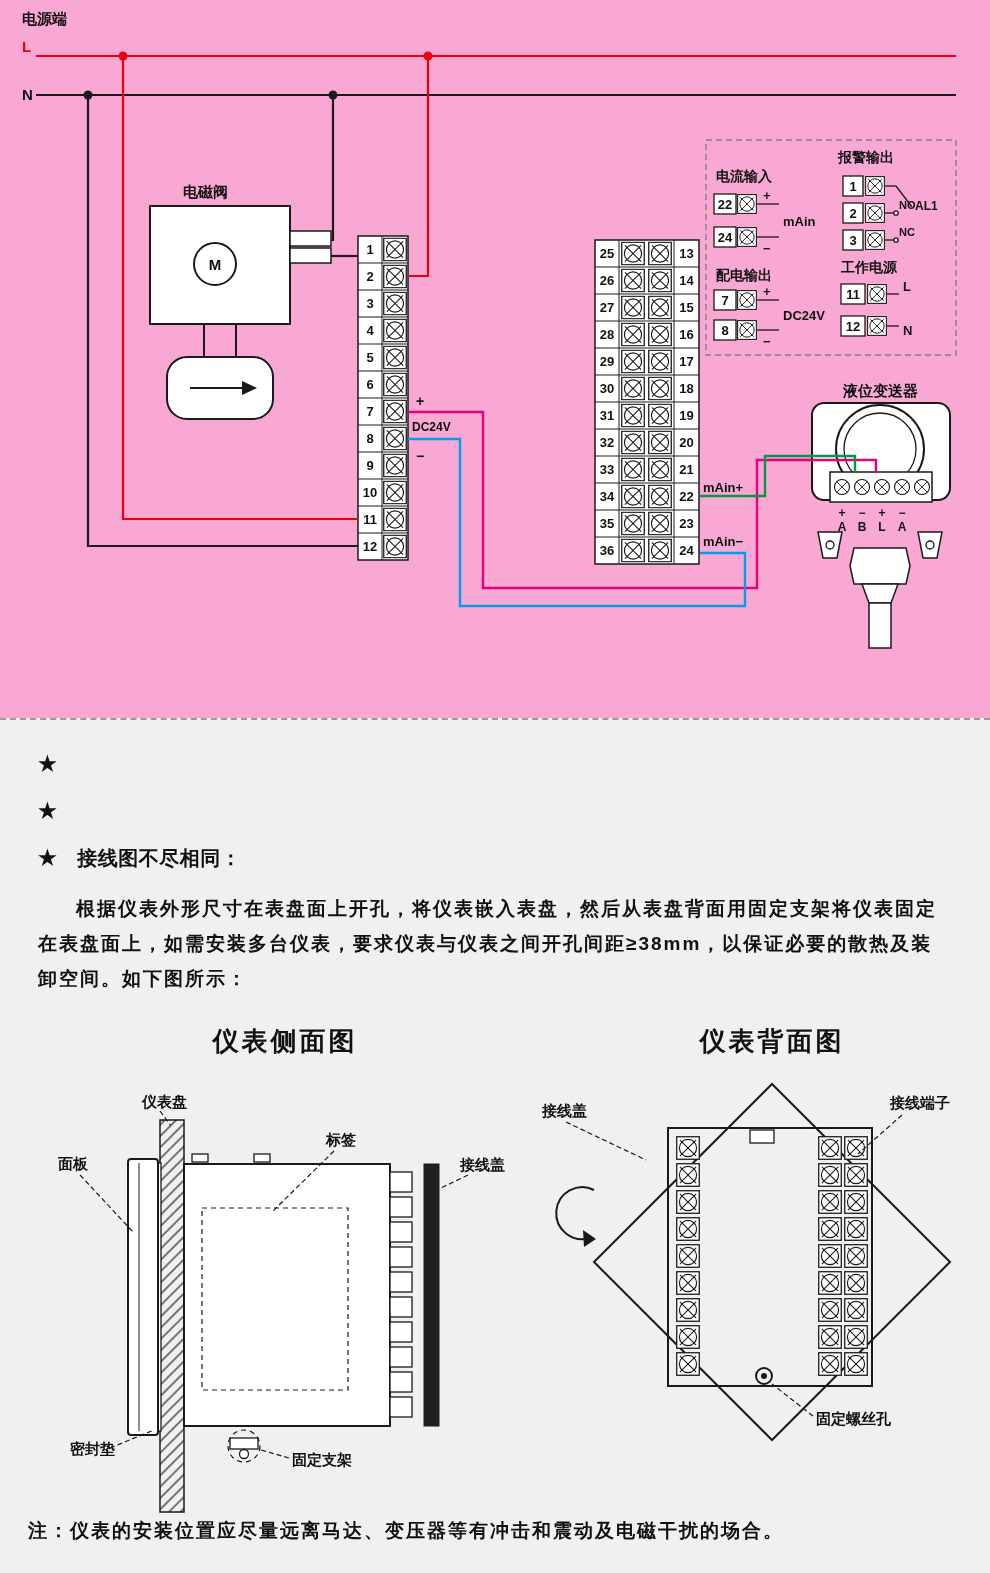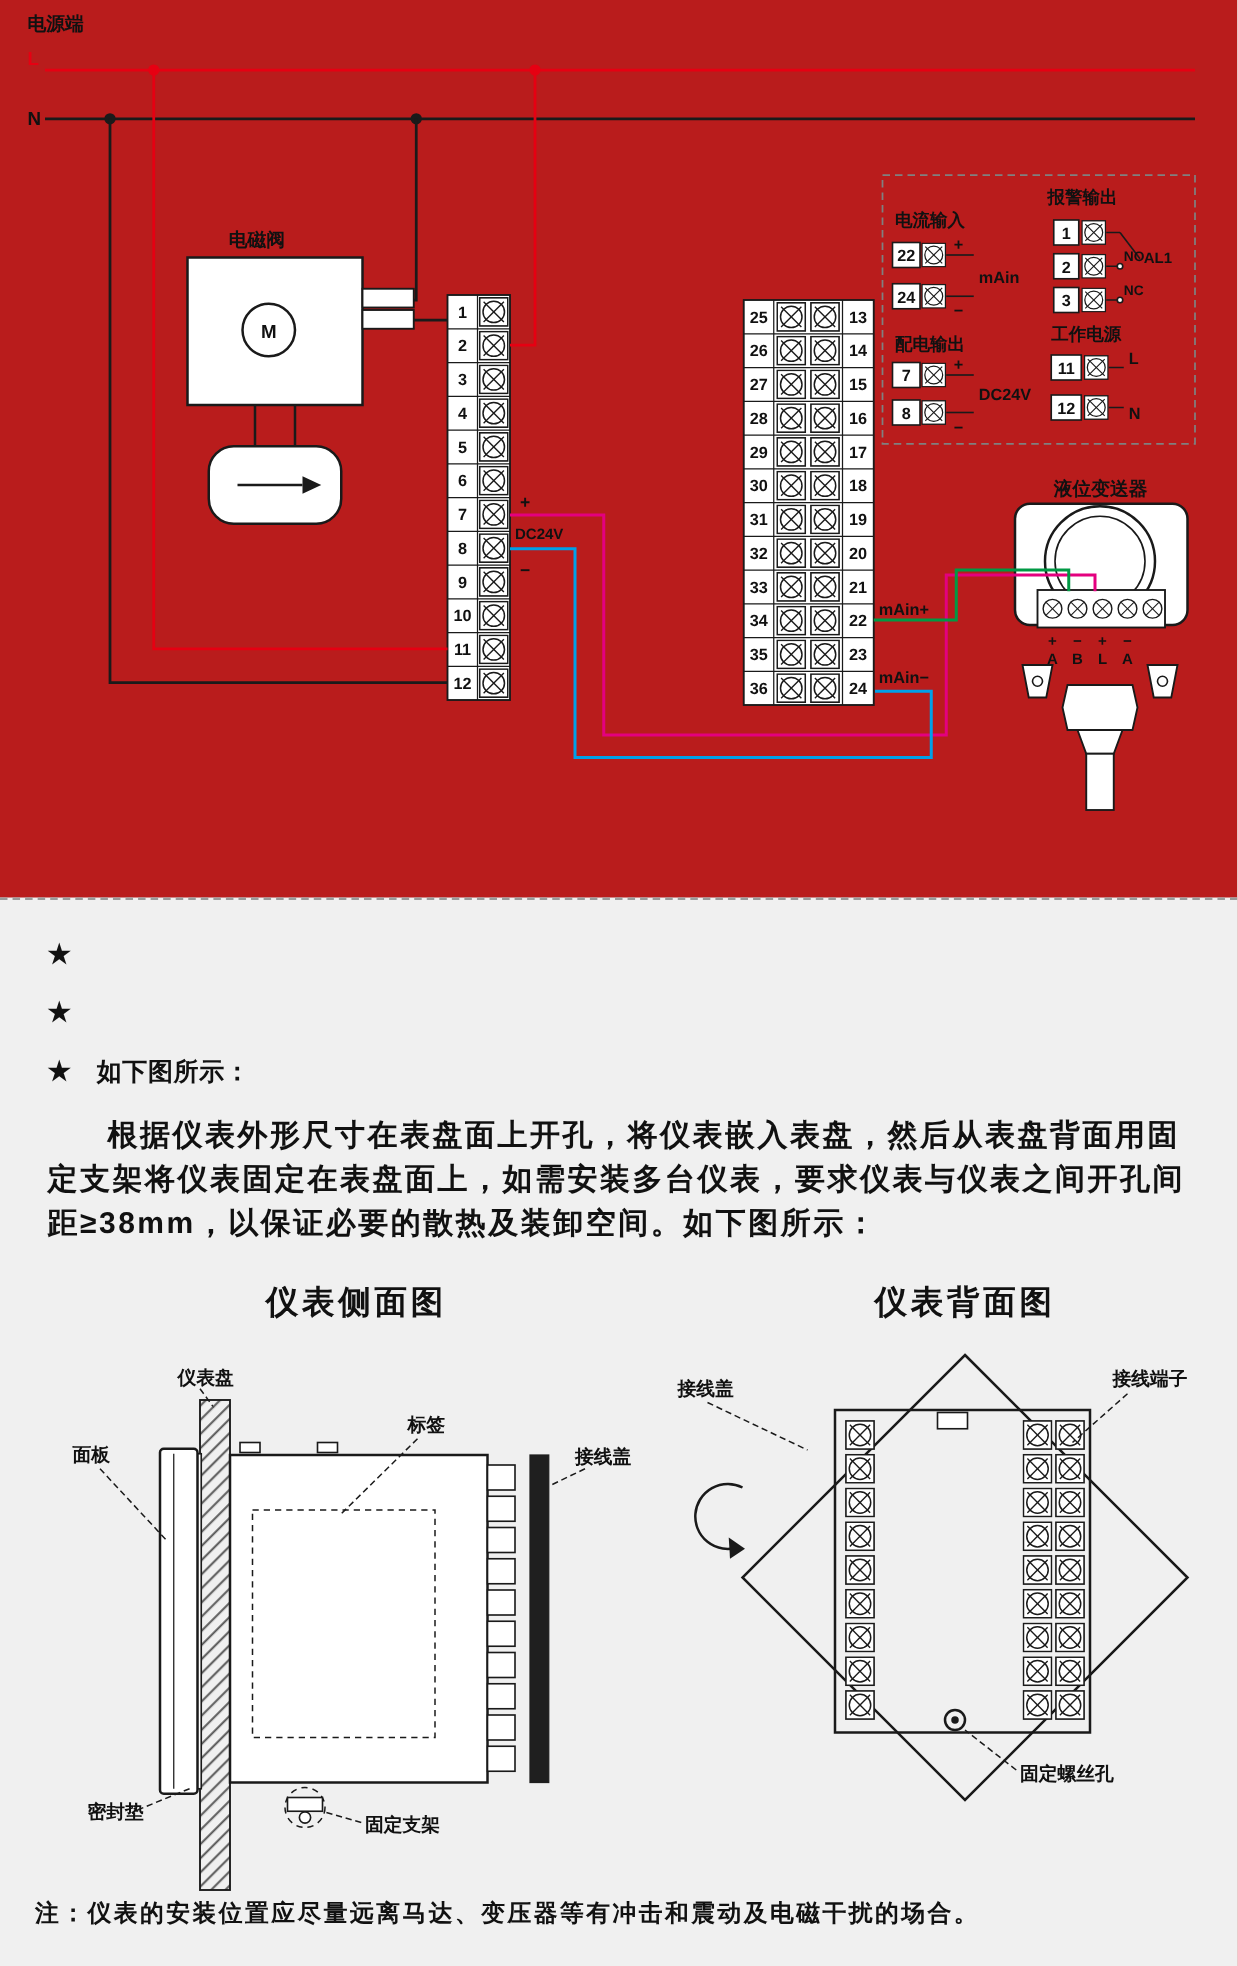--- a/index.html
+++ b/index.html
@@ -1,25 +1,25 @@
 <!DOCTYPE html>
 <html><head>
 <meta charset="utf-8">
 <style>
   *{margin:0;padding:0;box-sizing:border-box}
   html,body{background:#fff}
   body{font-family:"Liberation Sans",sans-serif;width:990px}
-  #page{position:relative;width:990px;height:1573px;background:#b91c1c;overflow:hidden}
+  #page{position:relative;width:990px;height:1573px;background:#f9a8d4;overflow:hidden}
   #wiring{display:block}
   .section-notes{position:absolute;top:718px;left:0;width:990px;height:855px;background:#f0f0f0;
     border-top:2px dashed #9a9a9a;padding:30px 38px 0 38px}
   .note-row{display:flex;align-items:flex-start;margin-bottom:19px;font-weight:bold;font-size:20px;color:#111;letter-spacing:.5px}
   .star{font-size:21px;margin-right:20px;line-height:28px;color:#111}
   .note-text{line-height:28px}
-  .para{font-weight:bold;font-size:24px;line-height:35px;color:#111;text-indent:2em;margin-top:4px;letter-spacing:2px}
+  .para{font-weight:bold;font-size:19px;line-height:35px;color:#111;text-indent:2em;margin-top:4px;letter-spacing:2px}
   #install{display:block;position:absolute;left:0;top:292px}
   .footer-note{position:absolute;left:28px;top:798px;font-weight:bold;font-size:19px;color:#111;letter-spacing:2px}
   
   svg text{fill:#111}
   .t15b{font:bold 15px "Liberation Sans",sans-serif}
   .t14b{font:bold 14px "Liberation Sans",sans-serif}
   .t13b{font:bold 13px "Liberation Sans",sans-serif}
   .t12b{font:bold 12px "Liberation Sans",sans-serif}
   .t11b{font:bold 11px "Liberation Sans",sans-serif}
   .num{font:bold 13px "Liberation Sans",sans-serif;text-anchor:middle}
@@ -291,21 +291,21 @@
 
   <div class="section-notes">
     <div class="note-row">
       <span class="star">★</span>
     </div>
     <div class="note-row">
       <span class="star">★</span>
     </div>
     <div class="note-row">
       <span class="star">★</span>
-      <span class="note-text">如下图所示：</span>
+      <span class="note-text">接线图不尽相同：</span>
     </div>
     <p class="para">根据仪表外形尺寸在表盘面上开孔，将仪表嵌入表盘，然后从表盘背面用固定支架将仪表固定在表盘面上，如需安装多台仪表，要求仪表与仪表之间开孔间距≥38mm，以保证必要的散热及装卸空间。如下图所示：</p>
 
     <svg id="install" width="990" height="505" viewBox="0 0 990 505">
       <defs>
         <pattern id="hatch" width="8" height="8" patternUnits="userSpaceOnUse" patternTransform="rotate(45)">
           <line x1="1" y1="0" x2="1" y2="8" stroke="#555" stroke-width="1.6"></line>
         </pattern>
       </defs>
 

